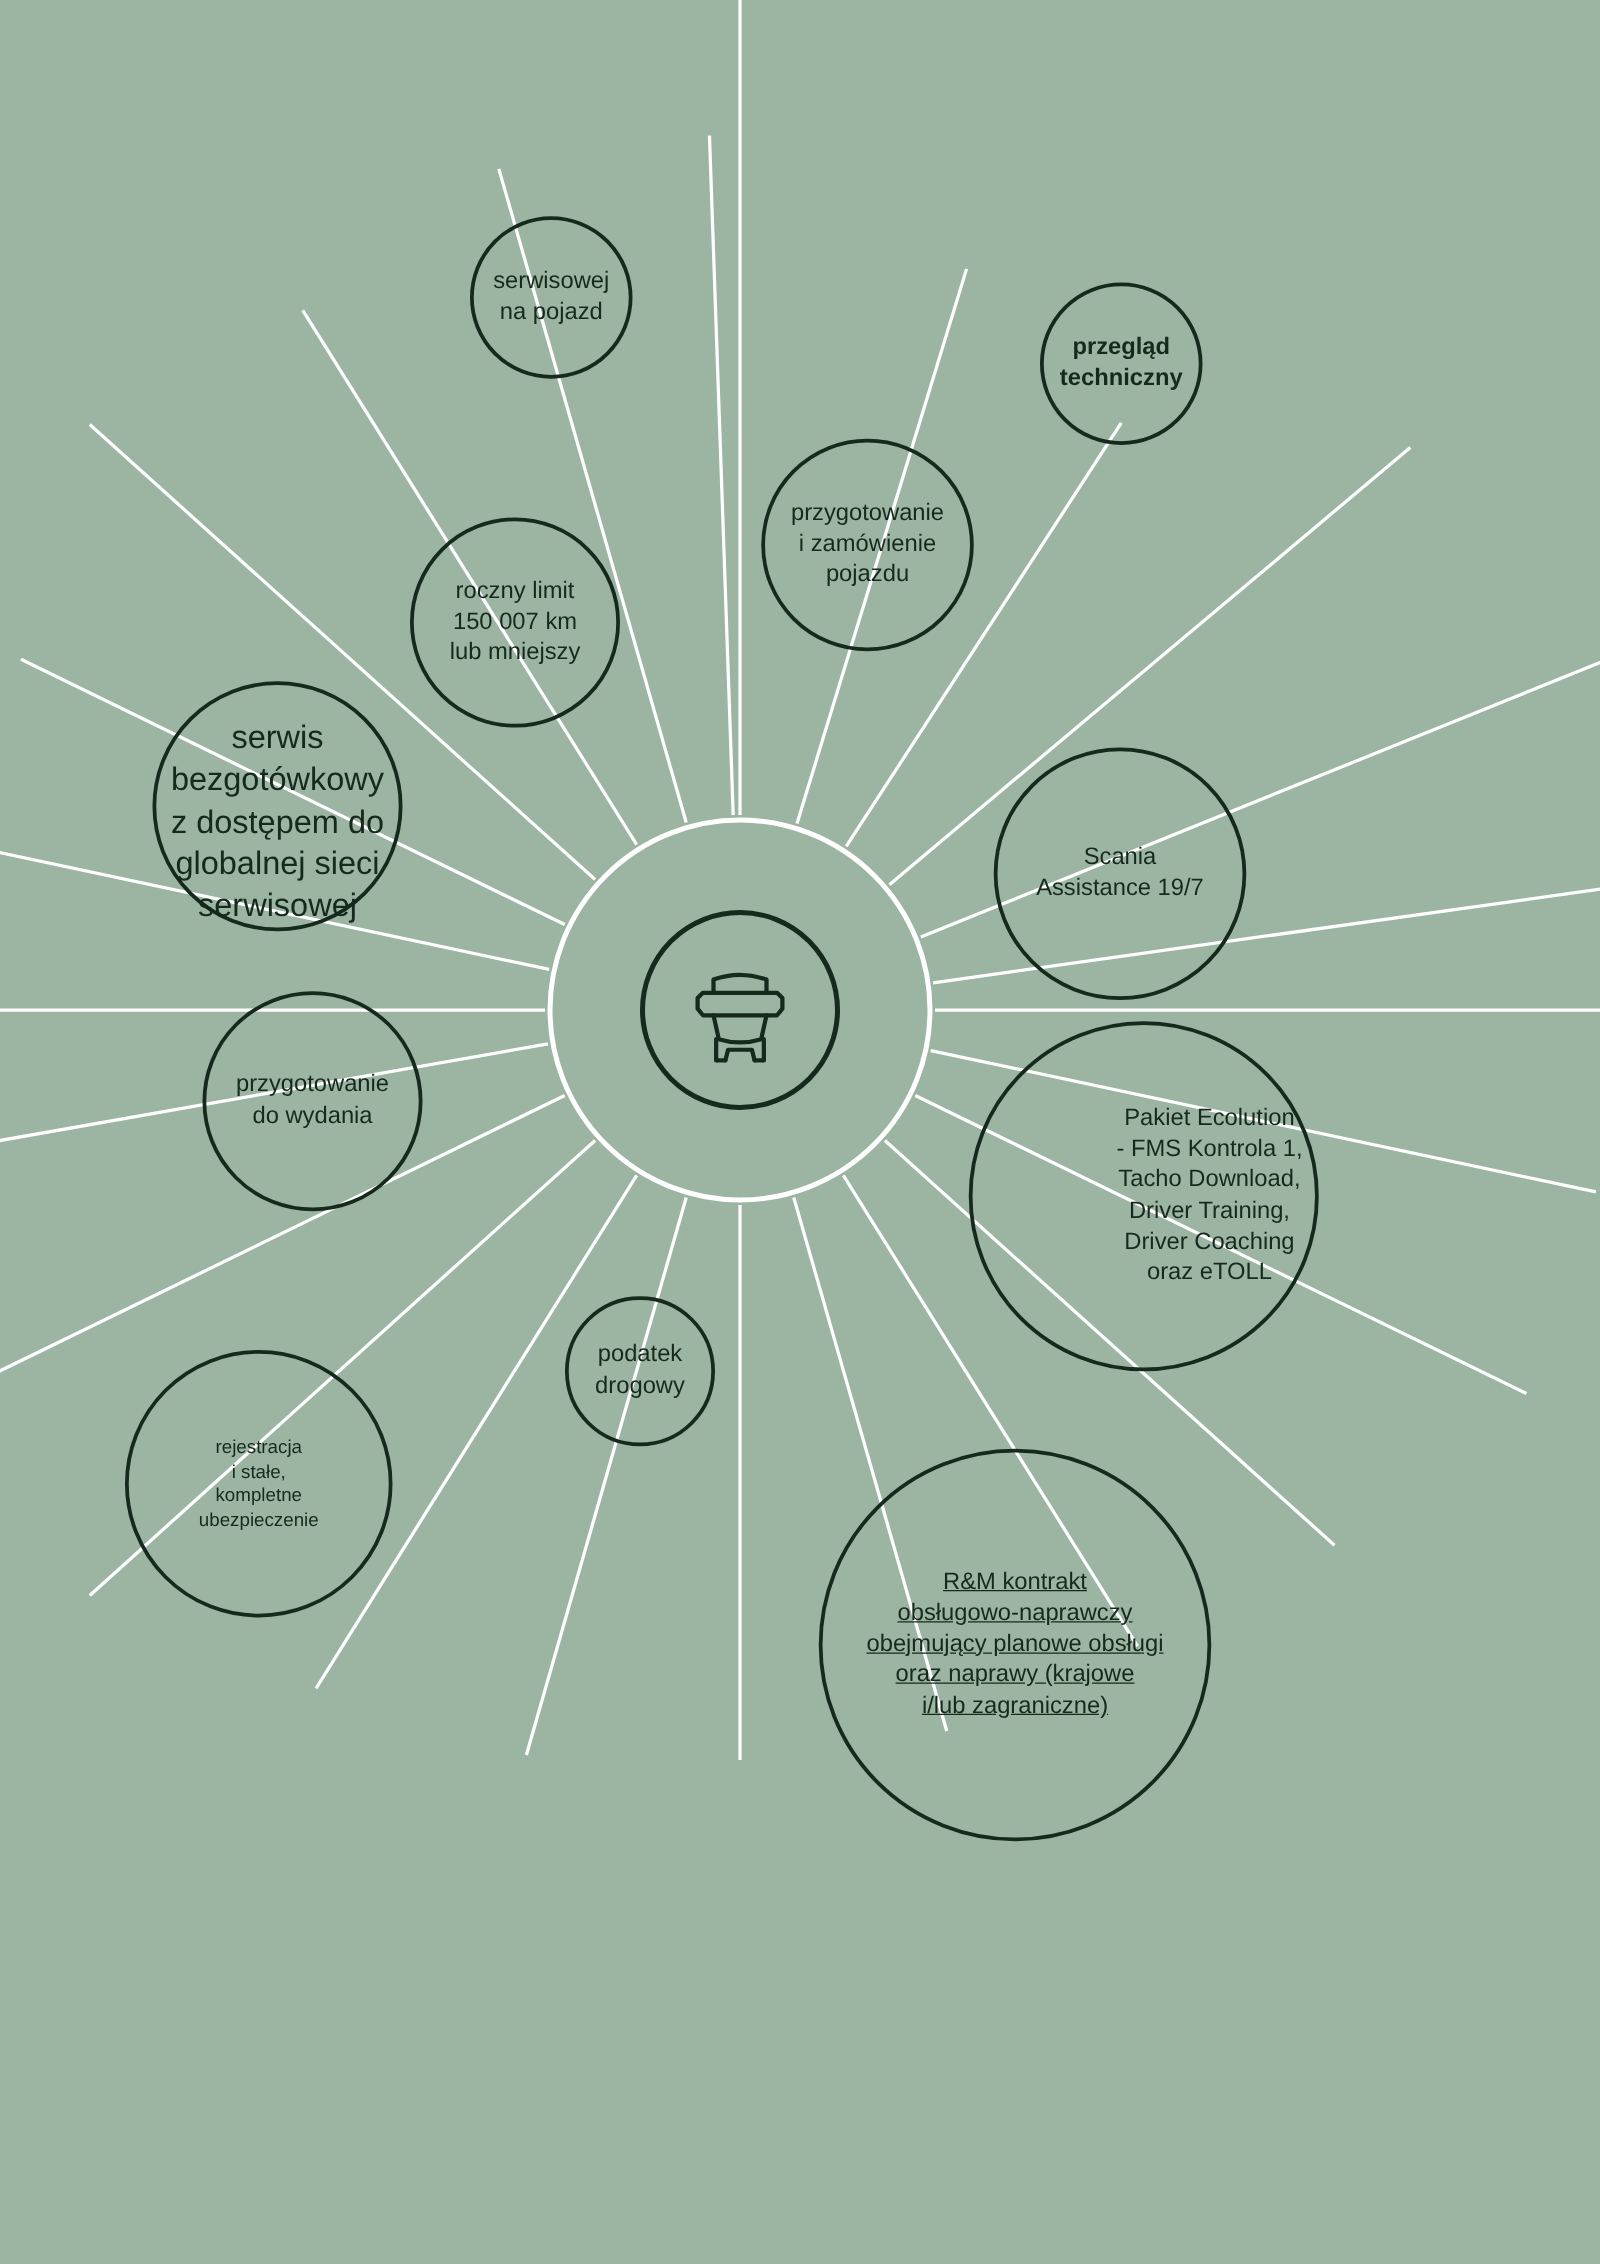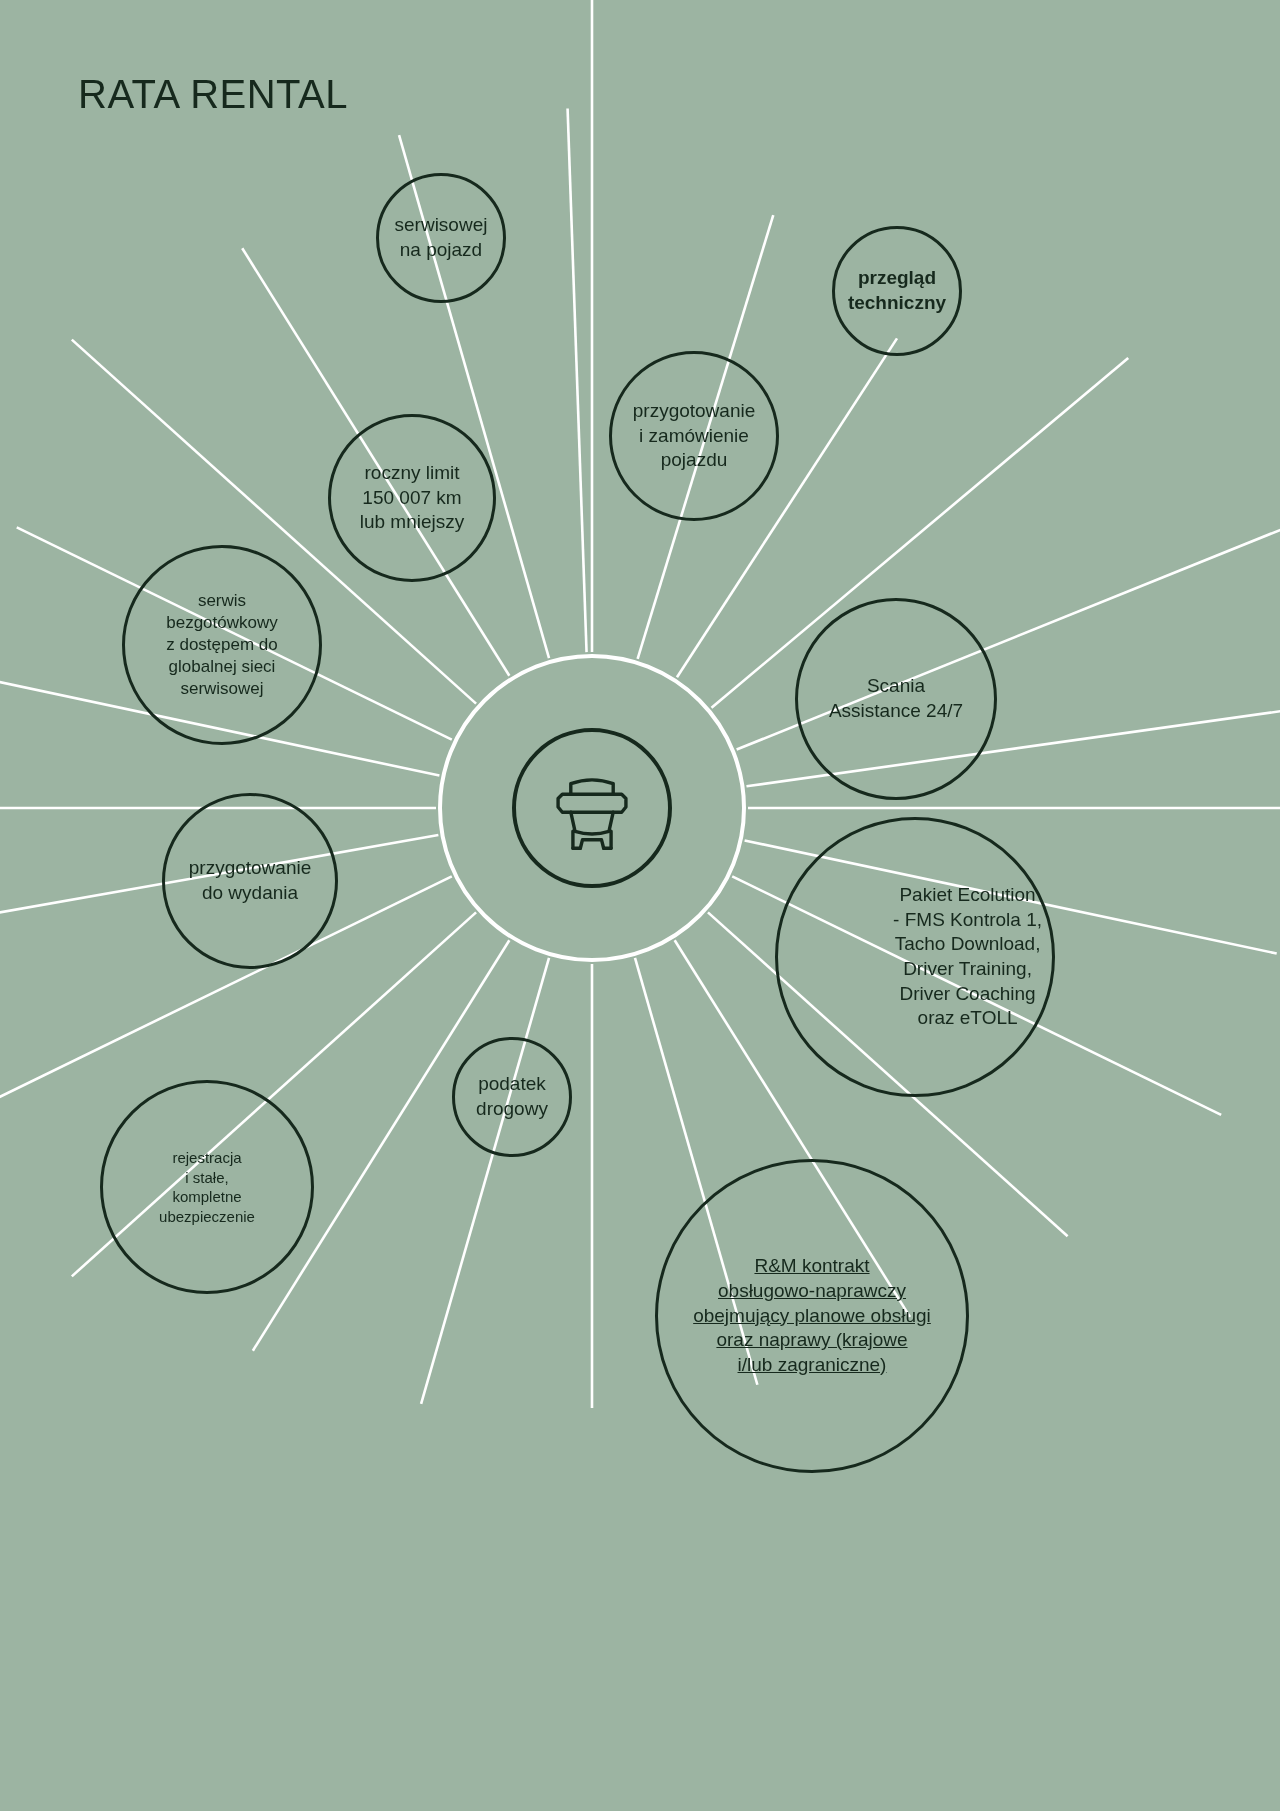--- a/index.html
+++ b/index.html
@@ -61,21 +61,20 @@
     line-height: 1.30;
     padding: 0 10px;
     white-space: pre-line;
   }
 </style>
 </head>
 <body>
 
 <div id="page">
 
-  <div id="title">RATA RENTAL</div>
 
   <svg id="spokes" viewBox="0 0 1280 1811" preserveAspectRatio="none">
       <line x1="592" y1="652" x2="592.0000000000001" y2="-352" stroke="#ffffff" stroke-width="2.6"></line>
       <line x1="637.609985936747" y1="658.8164580697664" x2="773.2704569280968" y2="215.091051302918" stroke="#ffffff" stroke-width="2.6"></line>
       <line x1="676.9636894623443" y1="677.1673914005139" x2="896.9978596084152" y2="338.34448195056257" stroke="#ffffff" stroke-width="2.6"></line>
       <line x1="711.5029331265606" y1="707.7251328888999" x2="1128.2311101832847" y2="358.04867321942254" stroke="#ffffff" stroke-width="2.6"></line>
       <line x1="736.6406813124188" y1="749.5613714271177" x2="1296.6597294707585" y2="523.2989890039069" stroke="#ffffff" stroke-width="2.6"></line>
       <line x1="746.4818187236849" y1="786.2889962502298" x2="1285.1876481190993" y2="710.5788293279542" stroke="#ffffff" stroke-width="2.6"></line>
       <line x1="748" y1="808" x2="1292" y2="808" stroke="#ffffff" stroke-width="2.6"></line>
       <line x1="744.5910257144737" y1="840.4342237675704" x2="1276.703320513664" y2="953.5381835724315" stroke="#ffffff" stroke-width="2.6"></line>
@@ -123,30 +122,30 @@
       <div class="bubble" style="left: 609px; top: 351px; width: 170px; height: 170px; font-size: 19px;">
         <span class="btxt">przygotowanie
 i zamówienie
 pojazdu</span>
       </div>
       <div class="bubble" style="left: 328px; top: 414px; width: 168px; height: 168px; font-size: 19px;">
         <span class="btxt">roczny limit
 150 007 km
 lub mniejszy</span>
       </div>
-      <div class="bubble" style="left: 122px; top: 545px; width: 200px; height: 200px; font-size: 17px;">
+      <div class="bubble" style="left: 122px; top: 545px; width: 200px; height: 200px; font-size: 26px; align-items: flex-end;">
         <span class="btxt">serwis
 bezgotówkowy
 z dostępem do
 globalnej sieci
 serwisowej</span>
       </div>
       <div class="bubble" style="left: 795px; top: 598px; width: 202px; height: 202px; font-size: 19px;">
         <span class="btxt">Scania
-Assistance 24/7</span>
+Assistance 19/7</span>
       </div>
       <div class="bubble" style="left: 162px; top: 793px; width: 176px; height: 176px; font-size: 19px;">
         <span class="btxt">przygotowanie
 do wydania</span>
       </div>
       <div class="bubble" style="left: 775px; top: 817px; width: 280px; height: 280px; font-size: 19px; justify-content: flex-end;">
         <span class="btxt">Pakiet Ecolution
 - FMS Kontrola 1,
 Tacho Download,
 Driver Training,

